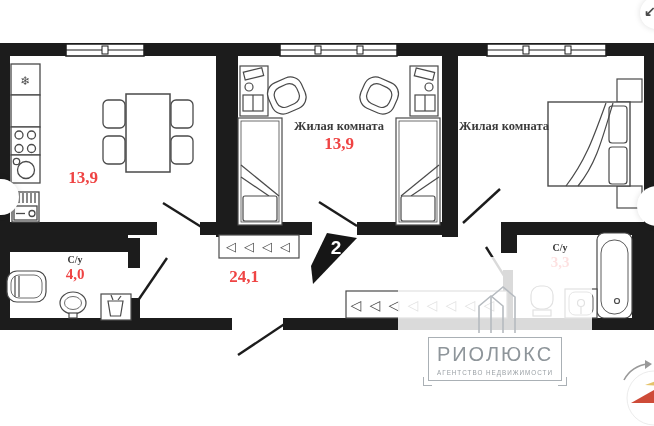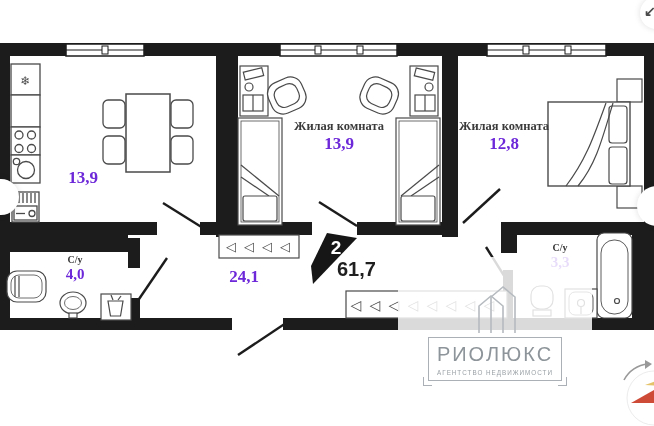--- a/index.html
+++ b/index.html
@@ -2,21 +2,21 @@
 <html><head>
 <meta charset="utf-8">
 <style>
   html,body{margin:0;padding:0;background:#fff;}
   #canvas{position:relative;width:654px;height:426px;background:#fff;overflow:hidden;
           font-family:"Liberation Sans",sans-serif;}
   #plan-svg{position:absolute;left:0;top:0;z-index:1;}
   #plan-svg text{font-family:"DejaVu Sans",sans-serif;}
   .lbl{position:absolute;text-align:center;color:#3b3b3b;z-index:2;line-height:1.12;font-family:Liberation Serif, serif;}
   .rname{font-size:12.5px;font-weight:700;}
-  .rarea{font-size:17px;font-weight:700;margin-top:1px;color:#6d28d9;}
+  .rarea{font-size:17px;font-weight:700;margin-top:1px;color:#ef4444;}
   .sm .rname{font-size:10px;}
   .sm .rarea{font-size:15px;}
   .badge-num{position:absolute;left:323px;top:237px;width:26px;text-align:center;
              color:#fff;font-size:19px;font-weight:700;z-index:3;}
   .total-area{position:absolute;left:337px;top:258px;width:50px;text-align:left;
               color:#1f1f1f;font-size:20px;font-weight:700;z-index:3;}
   .watermark{position:absolute;left:398px;top:257px;width:194px;height:155px;
              background:rgba(255,255,255,.84);display:flex;flex-direction:column;
              align-items:center;padding-top:26px;box-sizing:border-box;z-index:5;}
   .wm-box{margin-top:4px;border:1.5px solid #aab0b5;width:128px;padding:5px 2px 4px;
@@ -239,36 +239,34 @@
 
   <div class="lbl" style="left:38px;top:167px;width:90px">
     <div class="rarea">13,9</div>
   </div>
   <div class="lbl" style="left:293px;top:119px;width:92px">
     <div class="rname">Жилая комната</div>
     <div class="rarea">13,9</div>
   </div>
   <div class="lbl" style="left:459px;top:119px;width:90px">
     <div class="rname">Жилая комната</div>
-    <div class="rarea">12,8</div>
   </div>
   <div class="lbl sm" style="left:47px;top:254px;width:56px">
     <div class="rname">С/у</div>
     <div class="rarea">4,0</div>
   </div>
   <div class="lbl" style="left:198px;top:266px;width:92px">
     <div class="rarea">24,1</div>
   </div>
   <div class="lbl sm" style="left:532px;top:242px;width:56px">
     <div class="rname">С/у</div>
     <div class="rarea">3,3</div>
   </div>
 
   <div class="badge-num">2</div>
-  <div class="total-area">61,7</div>
 
   <div class="watermark">
     <svg width="46" height="50" viewBox="0 0 46 50">
       <g fill="none" stroke="#b6bbc0" stroke-width="1.6">
         <path d="M7,50 V23 L19,13 L31,23 V50"></path>
         <path d="M19,50 V14 L31,4 L43,14 V50"></path>
       </g>
     </svg>
     <div class="wm-box">
       <div class="wm-brand">РИОЛЮКС</div>

